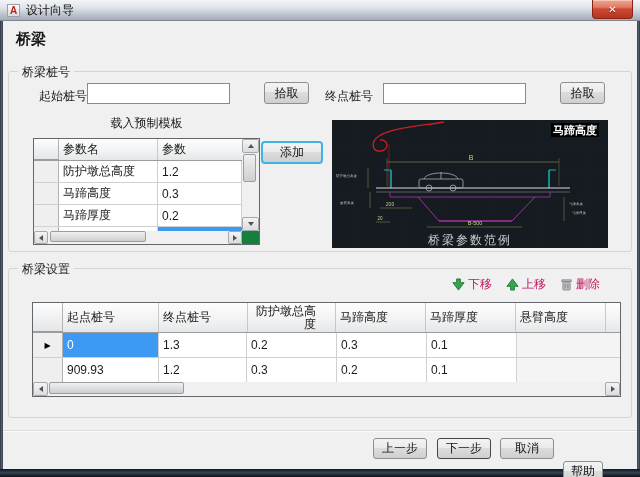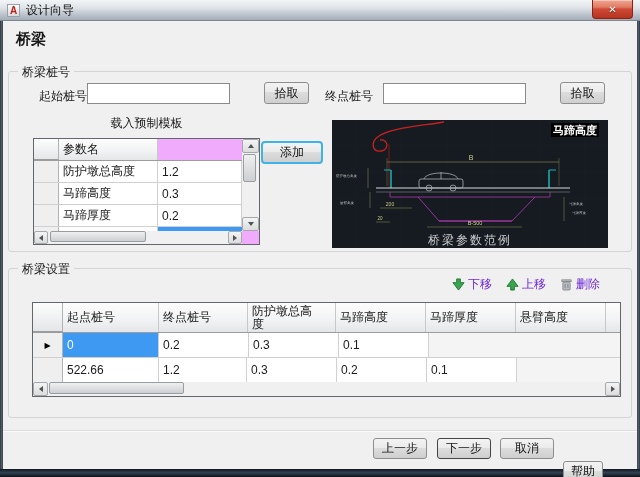--- a/index.html
+++ b/index.html
@@ -36,21 +36,21 @@
   .lbl { position:absolute; color:#1a1a1a; }
   .tbox { position:absolute; border:1px solid #8a8a8a; background:#fff; font-size:12px;
     padding:0 3px; font-family:"Liberation Sans","DejaVu Sans",sans-serif; }
   .btn { position:absolute; border:1px solid #8e8e8e; border-radius:3px;
     background:linear-gradient(180deg,#f3f3f3 0%,#ebebeb 45%,#dddddd 46%,#cfcfcf 100%);
     color:#111; font-size:12px; display:flex; align-items:center; justify-content:center; cursor:pointer; }
   .btn-default { border-color:#454545; }
   .btn-focus { border:2px solid #3fb3e6; border-radius:4px; }
 
   
-  .grid { position:absolute; border:1px solid #63676b; background:#f0abfc; overflow:hidden; }
+  .grid { position:absolute; border:1px solid #63676b; background:#15803d; overflow:hidden;text-align:right; }
   .g-row { display:flex; border-bottom:1px solid #d0d0d0; background:#fff; }
   .g-hrow { display:flex; border-bottom:1px solid #9c9c9c; }
   .g-hcell { background:linear-gradient(180deg,#fdfdfd,#f1f2f3 60%,#e4e6e8);
     border-right:1px solid #c8c8c8; padding:1px 4px; display:flex; align-items:center; line-height:13px; }
   .g-rowhdr { background:#efefef; border-right:1px solid #b2b2b2; display:flex; align-items:center; justify-content:center; }
   .g-cell { border-right:1px solid #d0d0d0; padding:1px 4px; display:flex; align-items:center; background:#fff; }
   .g-cell.sel { background:#3d99f2; color:#fff; }
   .g-filler { background:#ababab; }
   .marker { font-size:8px; color:#000; }
 
@@ -67,21 +67,21 @@
   .tri-d { border-left:3px solid transparent; border-right:3px solid transparent; border-top:4px solid #4f5358; }
 
   
   .preview { position:absolute; left:332px; top:120px; width:276px; height:128px; background:#161b21; cursor:pointer; }
   .preview svg { display:block; }
   .overlay-label { position:absolute; top:3px; right:9px; background:#000; color:#fff;
     font-weight:bold; font-size:11px; padding:0 2px; line-height:14px; }
 
   
   .toolbar { position:absolute; top:276px; right:40px; display:flex; gap:14px; align-items:center; }
-  .tool-item { display:flex; align-items:center; gap:3px; cursor:pointer; color:#6d28d9; }
+  .tool-item { display:flex; align-items:center; gap:3px; cursor:pointer; color:#be185d; }
 
   .separator { position:absolute; left:3px; top:430px; width:634px; height:2px;
     border-top:1px solid #dcdcdc; border-bottom:1px solid #fbfbfb; }
 </style>
 </head>
 <body>
 
 <div class="win">
 
   <div class="titlebar">
@@ -108,20 +108,21 @@
   <span class="lbl" style="left:325px; top:88px;">终点桩号</span>
   <input class="tbox" style="left: 383px; top: 83px; width: 143px; height: 21px;" value="">
   <div class="btn" style="left:560px; top:82px; width:45px; height:22px;">拾取</div>
 
   <div class="lbl" style="left:33px; top:115px; width:227px; text-align:center;">载入预制模板</div>
 
   <div class="grid" style="left:33px; top:138px; width:227px; height:107px;">
     <div class="g-hrow" style="height:22px;">
       <div class="g-rowhdr" style="width:25px; border-bottom:1px solid #9c9c9c; background:linear-gradient(180deg,#fdfdfd,#e4e6e8);"></div>
       <div class="g-hcell" style="width:99px;">参数名</div>
+      <div class="g-hcell" style="width:84px; border-right:none;">参数</div>
     </div>
     <div class="g-row" style="height:22px;">
       <div class="g-rowhdr" style="width:25px;"></div>
       <div class="g-cell" style="width:99px;">防护墩总高度</div>
       <div class="g-cell" style="width:84px;">1.2</div>
     </div>
     <div class="g-row" style="height:22px;">
       <div class="g-rowhdr" style="width:25px;"></div>
       <div class="g-cell" style="width:99px;">马蹄高度</div>
       <div class="g-cell" style="width:84px;">0.3</div>
@@ -263,28 +264,29 @@
       <div class="g-hcell" style="width:90px;">马蹄高度</div>
       <div class="g-hcell" style="width:90px;">马蹄厚度</div>
       <div class="g-hcell" style="width:90px;">悬臂高度</div>
       <div class="g-hcell" style="flex:1; border-right:none;"></div>
     </div>
     <div class="g-row" style="height:25px;">
       <div class="g-rowhdr" style="width:30px;">
           <span class="marker">▶</span>
         </div>
       <div class="g-cell sel" style="width:96px;">0</div>
+      <div class="g-cell" style="width:88px;">1.3</div>
       <div class="g-cell" style="width:90px;">0.2</div>
       <div class="g-cell" style="width:90px;">0.3</div>
       <div class="g-cell" style="width:90px;">0.1</div>
       <div style="flex:1; background:#f4f4f4;"></div>
     </div>
     <div class="g-row" style="height:25px;">
       <div class="g-rowhdr" style="width:30px;"></div>
-      <div class="g-cell" style="width:96px;">522.66</div>
+      <div class="g-cell" style="width:96px;">909.93</div>
       <div class="g-cell" style="width:88px;">1.2</div>
       <div class="g-cell" style="width:90px;">0.3</div>
       <div class="g-cell" style="width:90px;">0.2</div>
       <div class="g-cell" style="width:90px;">0.1</div>
       <div style="flex:1; background:#f4f4f4;"></div>
     </div>
     <div class="g-filler" style="height:15px;"></div>
     <div class="sb-h" style="position:absolute; left:0; bottom:0; width:587px; height:14px;">
       <div class="sb-btn" style="width:15px;">
           <span class="tri tri-l"></span>

